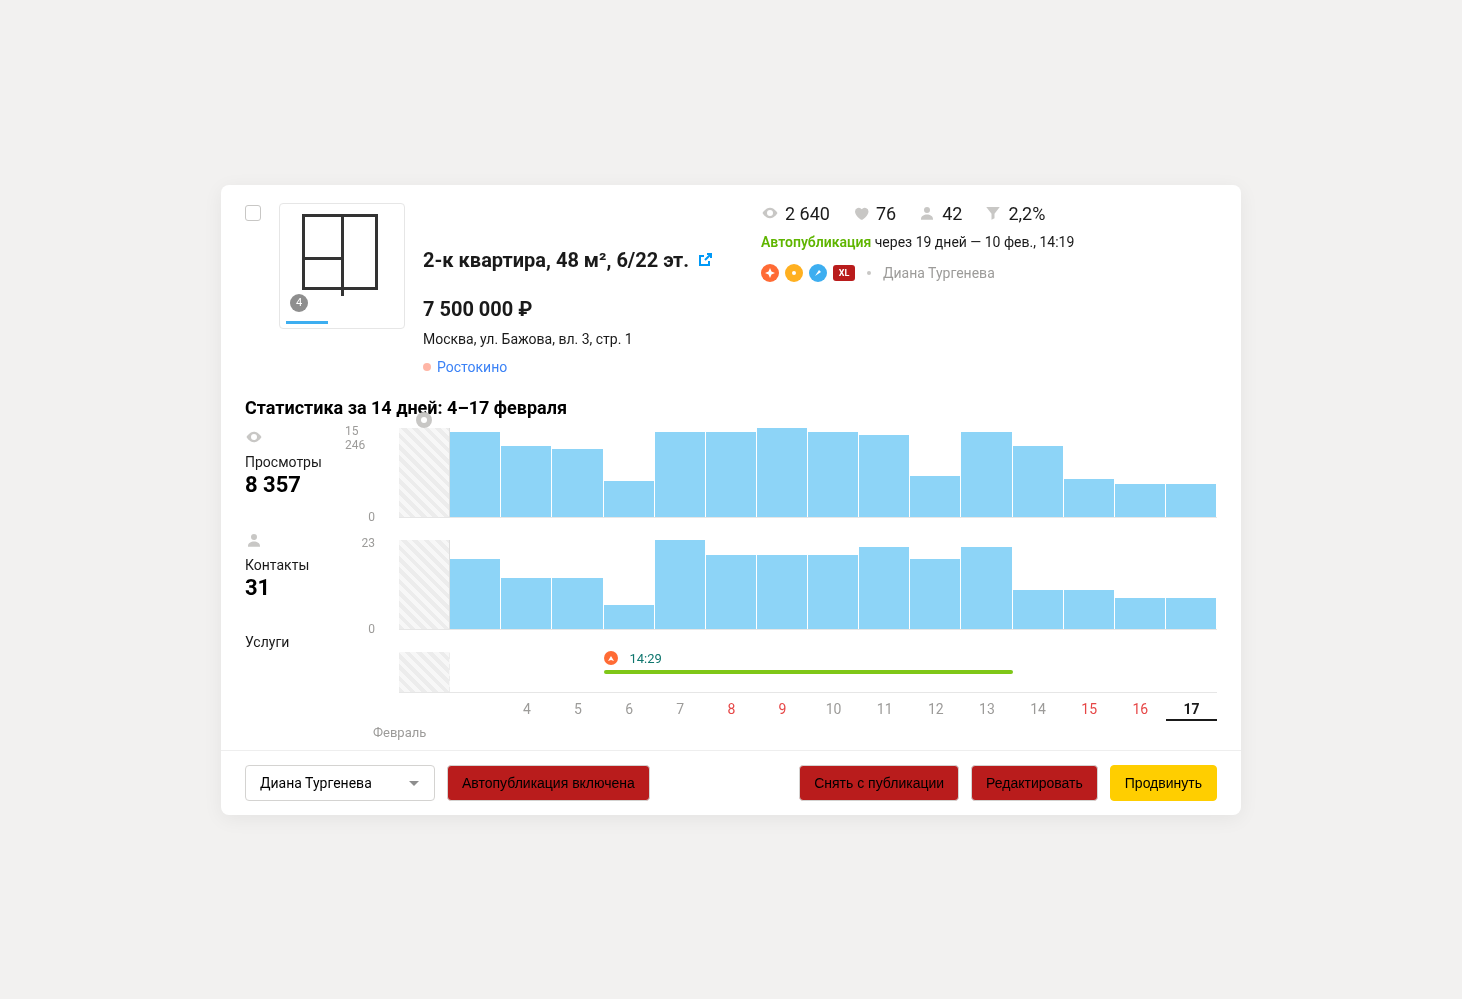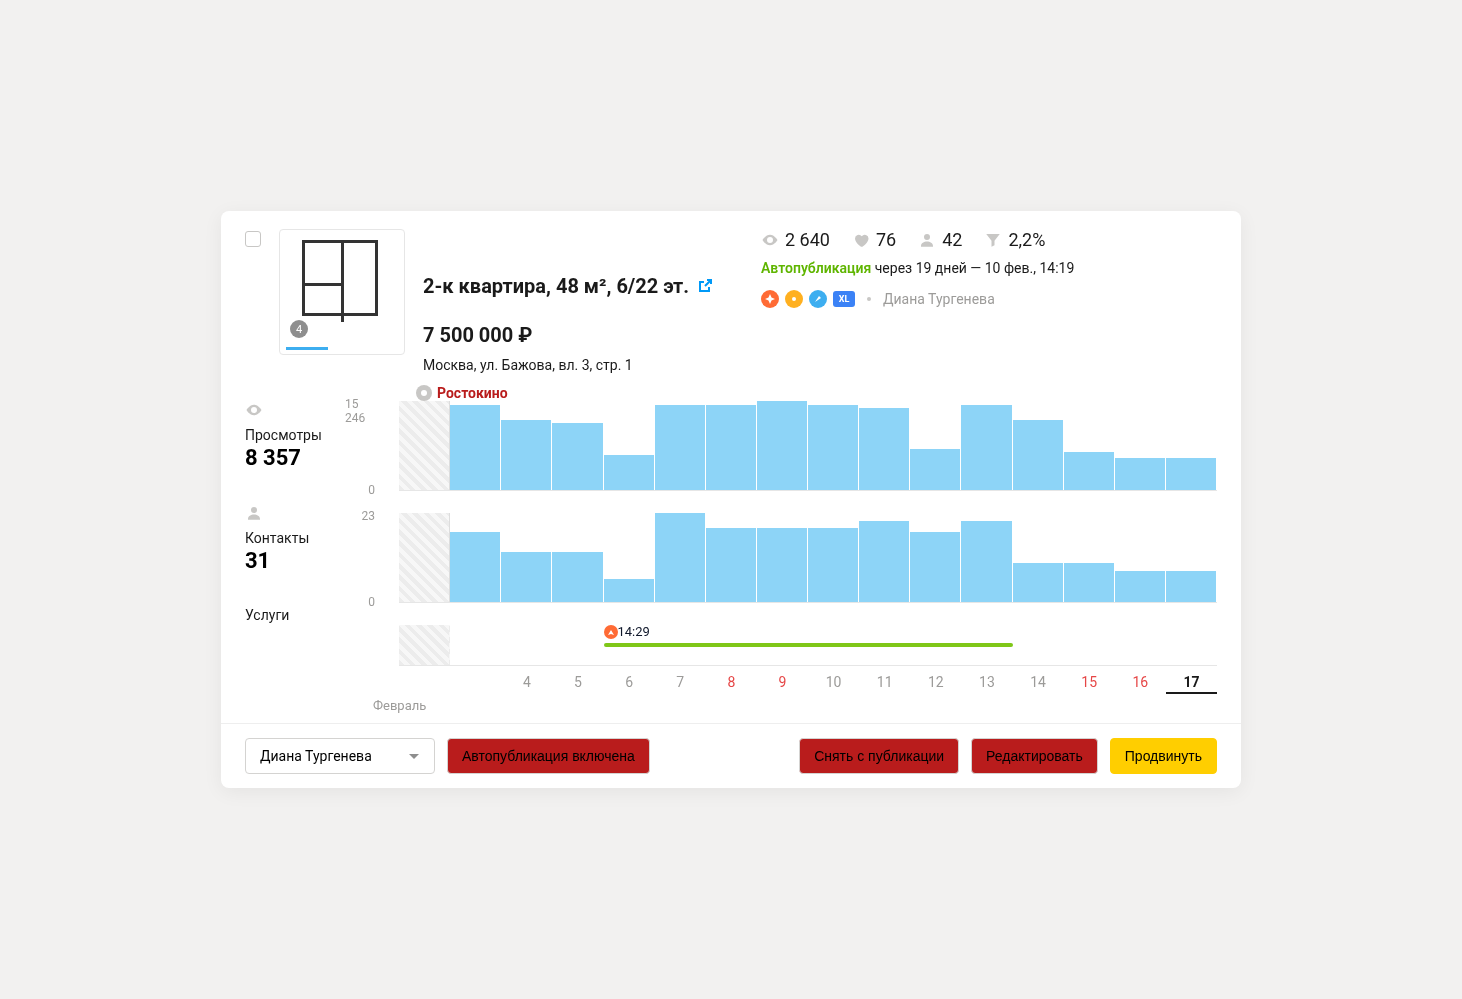--- a/index.html
+++ b/index.html
@@ -104,21 +104,21 @@
     font-size: 14px;
     color: #1a1a1a;
     margin-top: 4px;
   }
   .metro-row { display: flex; gap: 6px; align-items: center; margin-top: 6px; }
   .metro-dot {
     width: 8px; height: 8px;
     border-radius: 50%;
     background: #ffb6a6;
   }
-  .metro { font-size: 14px; color: #b91c1c; font-weight: bold; }
+  .metro { font-size: 14px; color: #3b82f6; }
 
   .right-col {
     flex: 1;
     display: flex; flex-direction: column; gap: 10px;
   }
   .stats-row {
     display: flex; gap: 22px; align-items: center;
   }
   .stat { display: flex; gap: 6px; align-items: center; color: #9c9b99; font-size: 18px; }
   .stat svg { width: 18px; height: 18px; fill: #c8c7c5; }
@@ -128,21 +128,21 @@
   .days-row { font-size: 14px; color: #9c9b99; }
   .badges-row { display: flex; gap: 6px; align-items: center; margin-top: 4px; }
   .badge-icon {
     width: 18px; height: 18px;
     border-radius: 50%;
     display: inline-flex; align-items: center; justify-content: center;
   }
   .badge-xl {
     width: 22px; height: 16px;
     border-radius: 3px;
-    background: #3b82f6;
+    background: #b91c1c;
     color: #fff;
     font-size: 9px;
     font-weight: 700;
     display: inline-flex; align-items: center; justify-content: center;
   }
   .badge-sep { width: 4px; height: 4px; border-radius: 50%; background: #c8c7c5; margin: 0 6px; }
   .manager-name { font-size: 14px; color: #9c9b99; }
 
   
   .stats-title {
@@ -229,22 +229,22 @@
   .svc-bar {
     position: absolute;
     height: 4px;
     background: #7fc718;
     border-radius: 2px;
     bottom: 18px;
   }
   .svc-badge {
     position: absolute;
     bottom: 26px;
-    display: flex; gap: 0; align-items: center;
-    font-size: 13px; color: #0f172a; justify-content: center;
+    display: flex; gap: 12px; align-items: center;
+    font-size: 13px; color: #0f766e; justify-content: center;
   }
   .svc-circle { width: 14px; height: 14px; border-radius: 50%; background: #ff6b35; display: flex; align-items: center; justify-content: center; }
 
   .x-axis {
     display: flex;
     border-top: 1px solid #e6e6e6;
     padding-top: 8px;
   }
   .x-slot {
     flex: 1;
@@ -372,20 +372,21 @@
               <path fill="#fff" d="M2 8l4-6 2 2-6 4z"></path>
             </svg>
         </span>
         <span class="badge-xl">XL</span>
         <span class="badge-sep"></span>
         <span class="manager-name">Диана Тургенева</span>
       </div>
     </div>
   </div>
 
+  <div class="stats-title">Статистика за 14 дней: 4–17 февраля</div>
 
   <div class="charts-wrap">
 
     <div class="left-labels">
       <div class="metric-block">
         <div class="metric-icon"><svg viewBox="0 0 24 24">
               <path d="M12 5c-6 0-10 7-10 7s4 7 10 7 10-7 10-7-4-7-10-7zm0 11a4 4 0 110-8 4 4 0 010 8z"></path>
             </svg></div>
         <div class="metric-label">Просмотры</div>
         <div class="metric-value">8 357</div>

